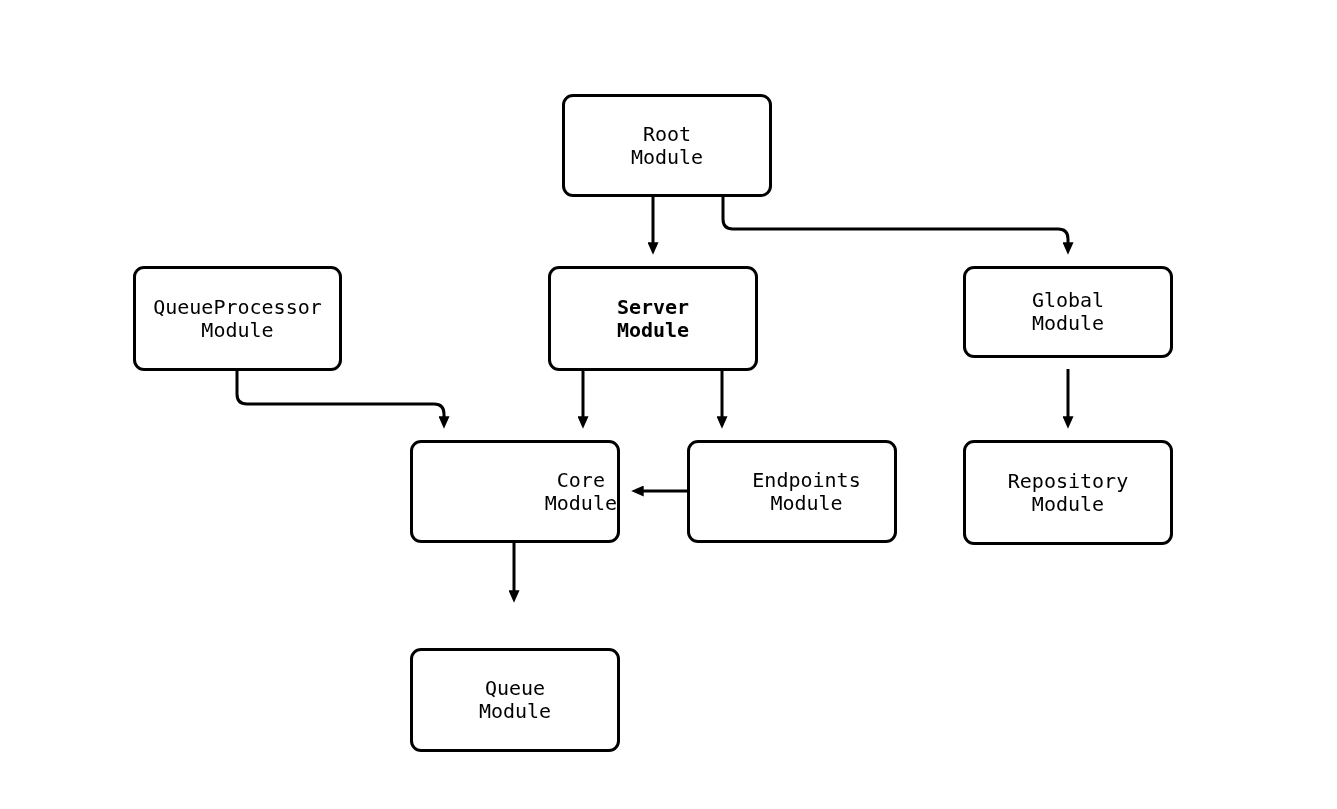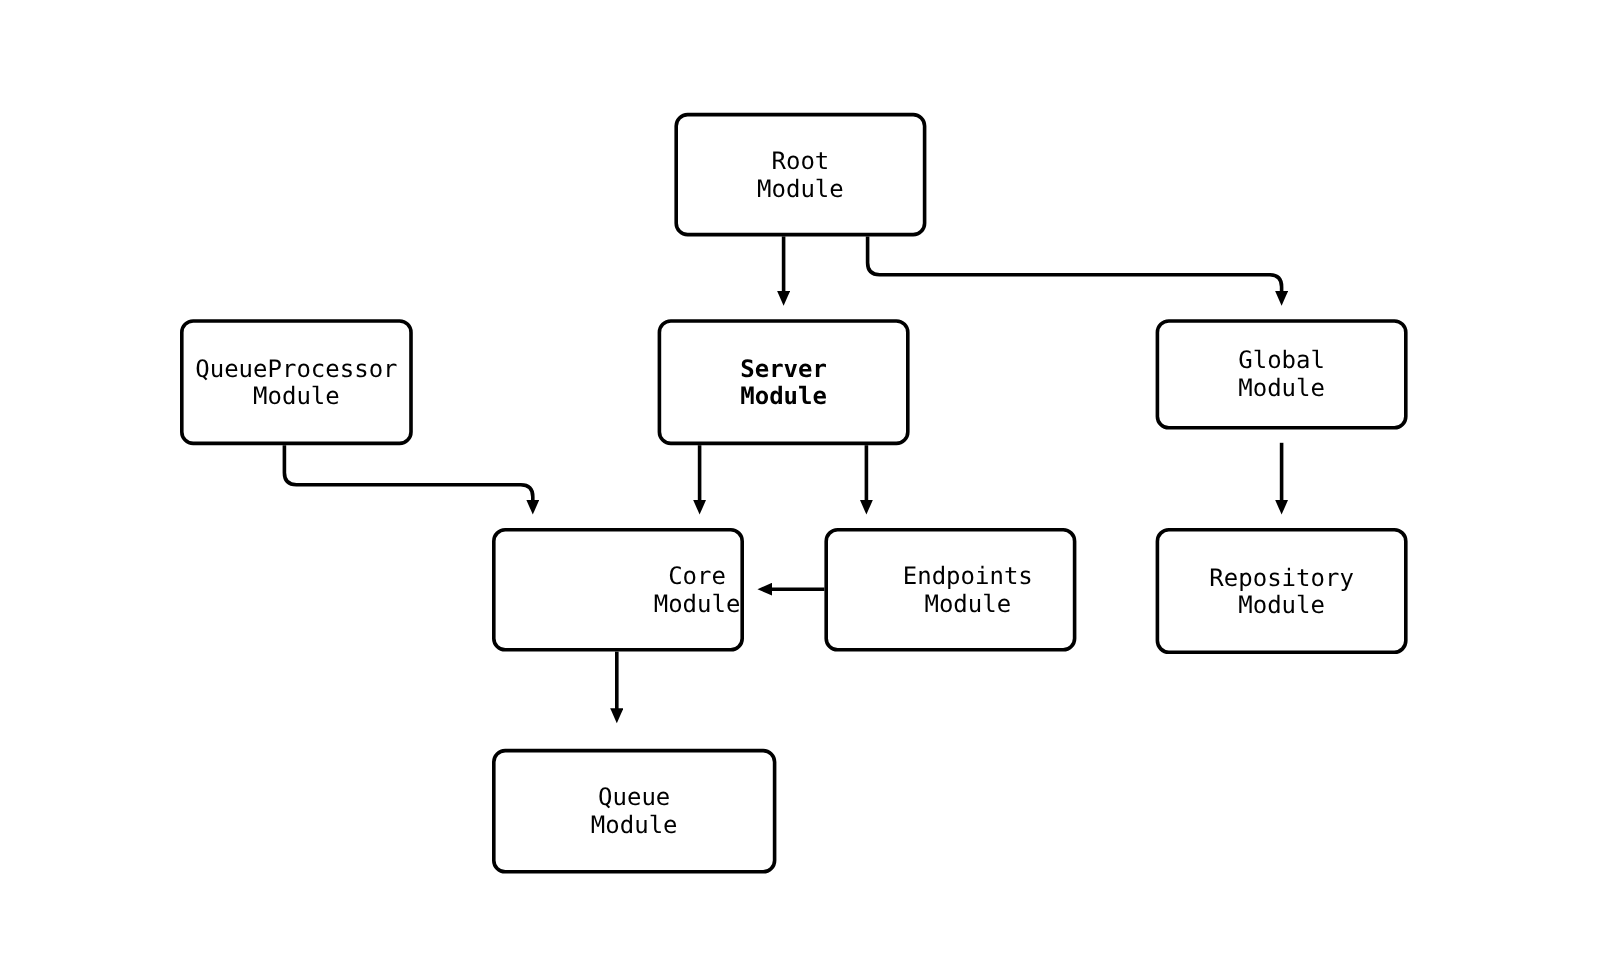--- a/index.html
+++ b/index.html
@@ -91,21 +91,21 @@
     <g>
       <path d="M 514 543 L 514 591.5" stroke="#000000" stroke-width="3" fill="none" marker-end="url(#arrow-down)"></path>
     </g>
   </svg>
 
   <div class="node" style="left:548px; top:94px; width:210px; height:103px;margin-left:14px;">
     <div class="node-label">Root
 Module</div>
   </div>
 
-  <div class="node" style="left:150px; top:266px; width:194px; height:105px;">
+  <div class="node" style="left:133px; top:266px; width:209px; height:105px;">
     <div class="node-label">QueueProcessor
 Module</div>
   </div>
 
   <div class="node" style="left:548px; top:266px; width:210px; height:105px;font-weight:bold;">
     <div class="node-label">Server
 Module</div>
   </div>
 
   <div class="node" style="left:963px; top:266px; width:210px; height:92px;">
@@ -121,18 +121,18 @@
   <div class="node" style="left:687px; top:440px; width:210px; height:103px;padding-left:29px;">
     <div class="node-label">Endpoints
 Module</div>
   </div>
 
   <div class="node" style="left:963px; top:440px; width:210px; height:105px;">
     <div class="node-label">Repository
 Module</div>
   </div>
 
-  <div class="node" style="left:410px; top:624px; width:237px; height:104px;">
+  <div class="node" style="left:410px; top:648px; width:210px; height:104px;">
     <div class="node-label">Queue
 Module</div>
   </div>
 
 </div>
 
 </body></html>

